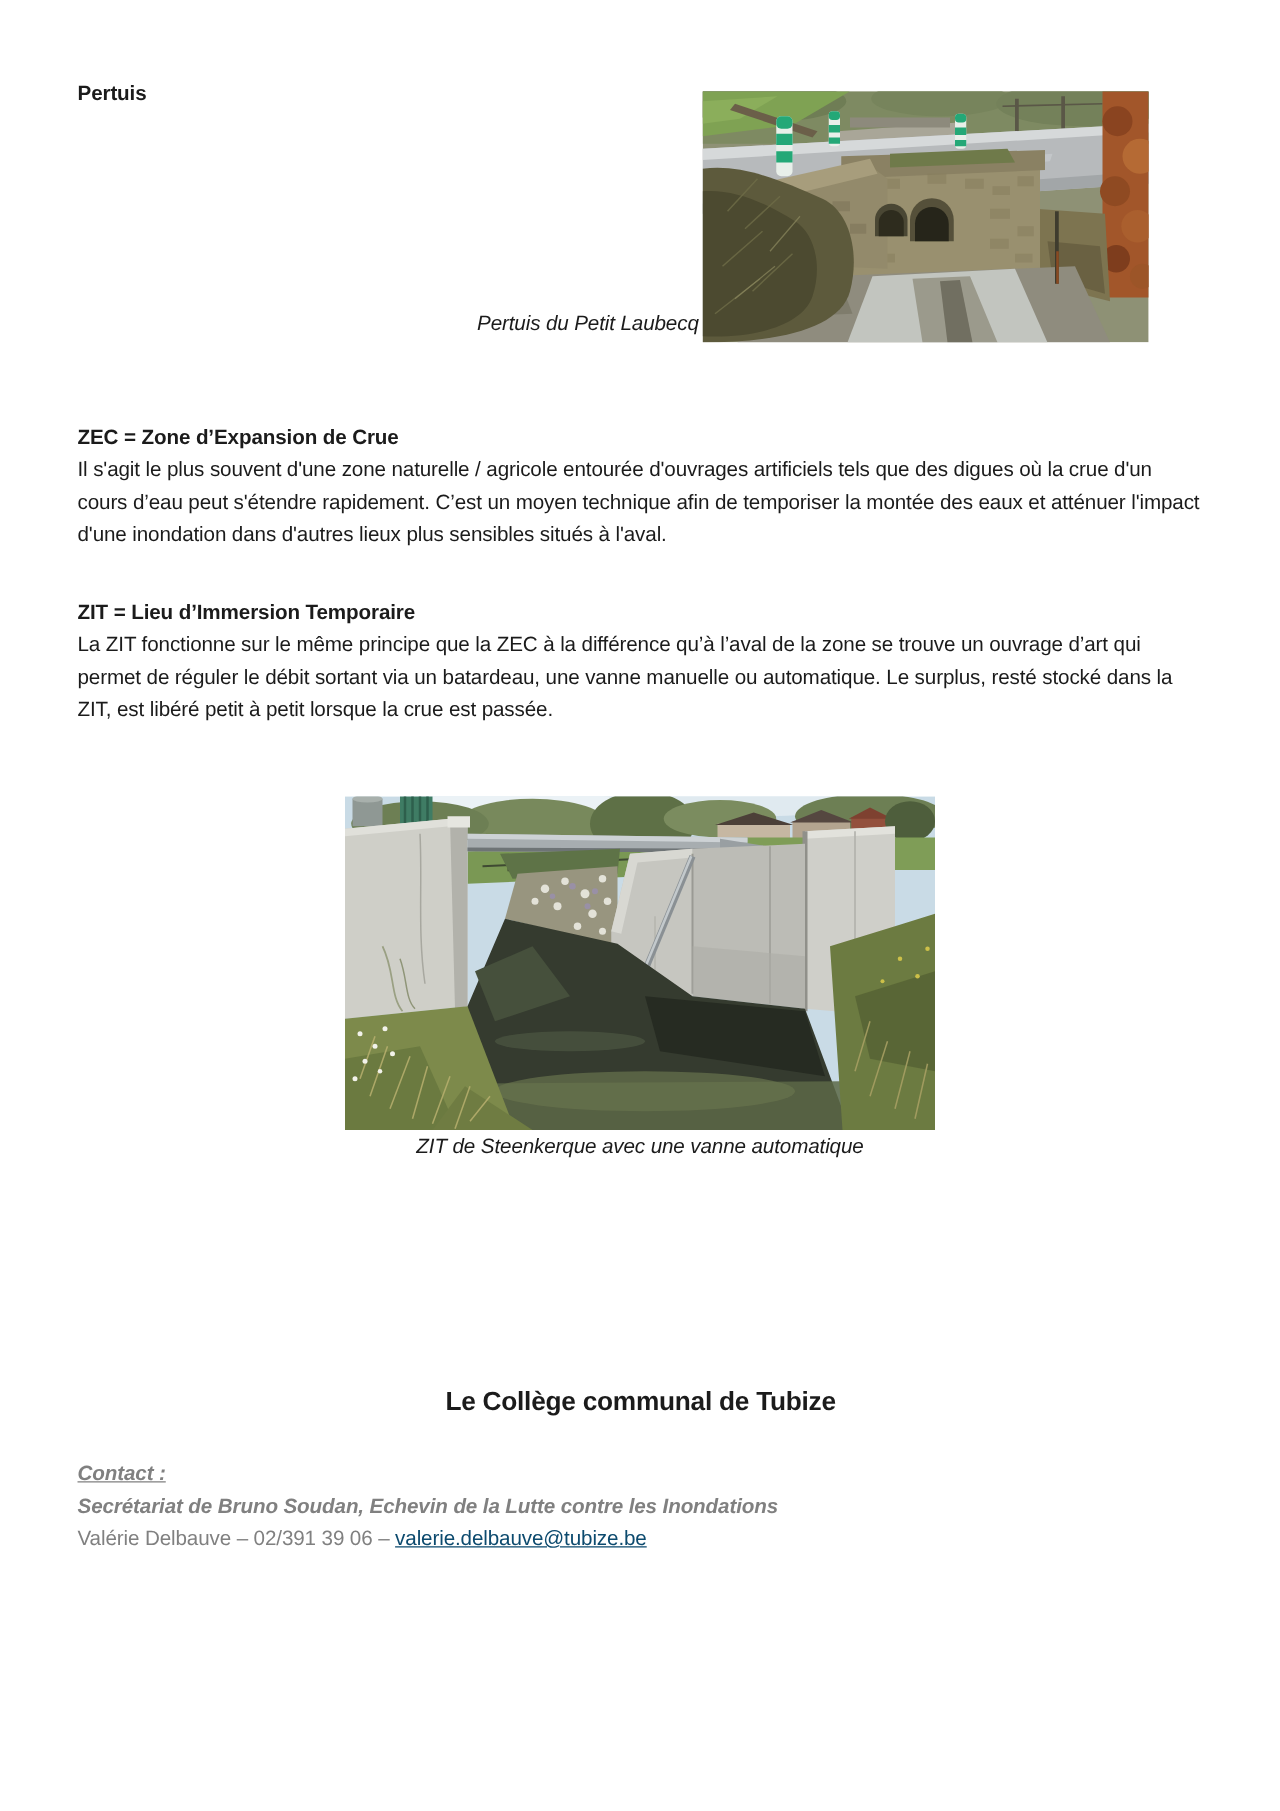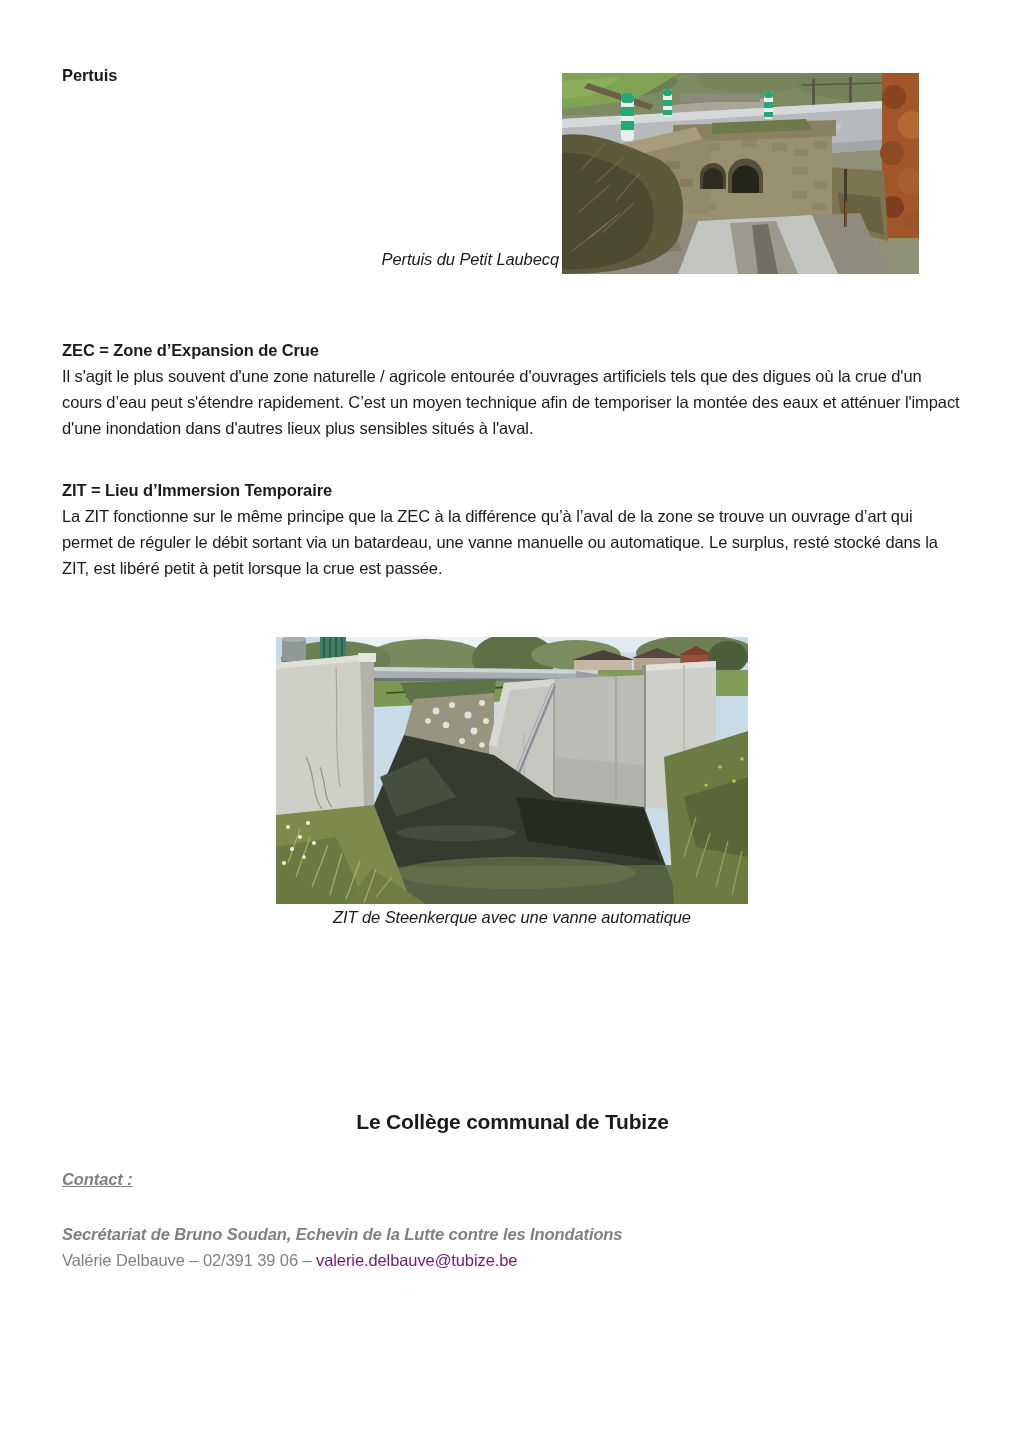--- a/index.html
+++ b/index.html
@@ -13,23 +13,23 @@
   .abs { position:absolute; }
   .sec { font-size:16.5px; line-height:26px; letter-spacing:-0.1px; }
   .sec h3 { font-size:16.5px; font-weight:700; line-height:26px; }
   .sec p  { font-size:16.5px; line-height:26px; }
   .caption { font-size:16.5px; font-style:italic; line-height:22px; letter-spacing:-0.1px; }
   .photo { display:block; overflow:hidden; }
   .photo svg { display:block; width:100%; height:100%; }
   .signature { font-size:21px; font-weight:700; text-align:center; letter-spacing:-0.2px; }
   .contact { font-size:16.5px; line-height:26px; color:#808080; letter-spacing:-0.1px; }
   .contact .label { font-weight:700; font-style:italic; text-decoration:underline;margin-top:33px; }
-  .contact .line1 { font-weight:700; font-style:italic;margin-top:29px; }
+  .contact .line1 { font-weight:700; font-style:italic; }
   .contact .line2 { font-weight:400; }
-  .email-link { color:#701a75; cursor:pointer; }
+  .email-link { color:#0c4a6e; text-decoration:underline; cursor:pointer; }
 </style>
 </head>
 <body>
 
 <section class="sec abs" style="left:62px; top:62px; width:486px;">
   <h3>Pertuis</h3>
 </section>
 
 <figure class="photo abs" style="left:562px; top:73px; width:357px; height:201px;">
   <svg viewBox="0 0 357 201" preserveAspectRatio="none">

